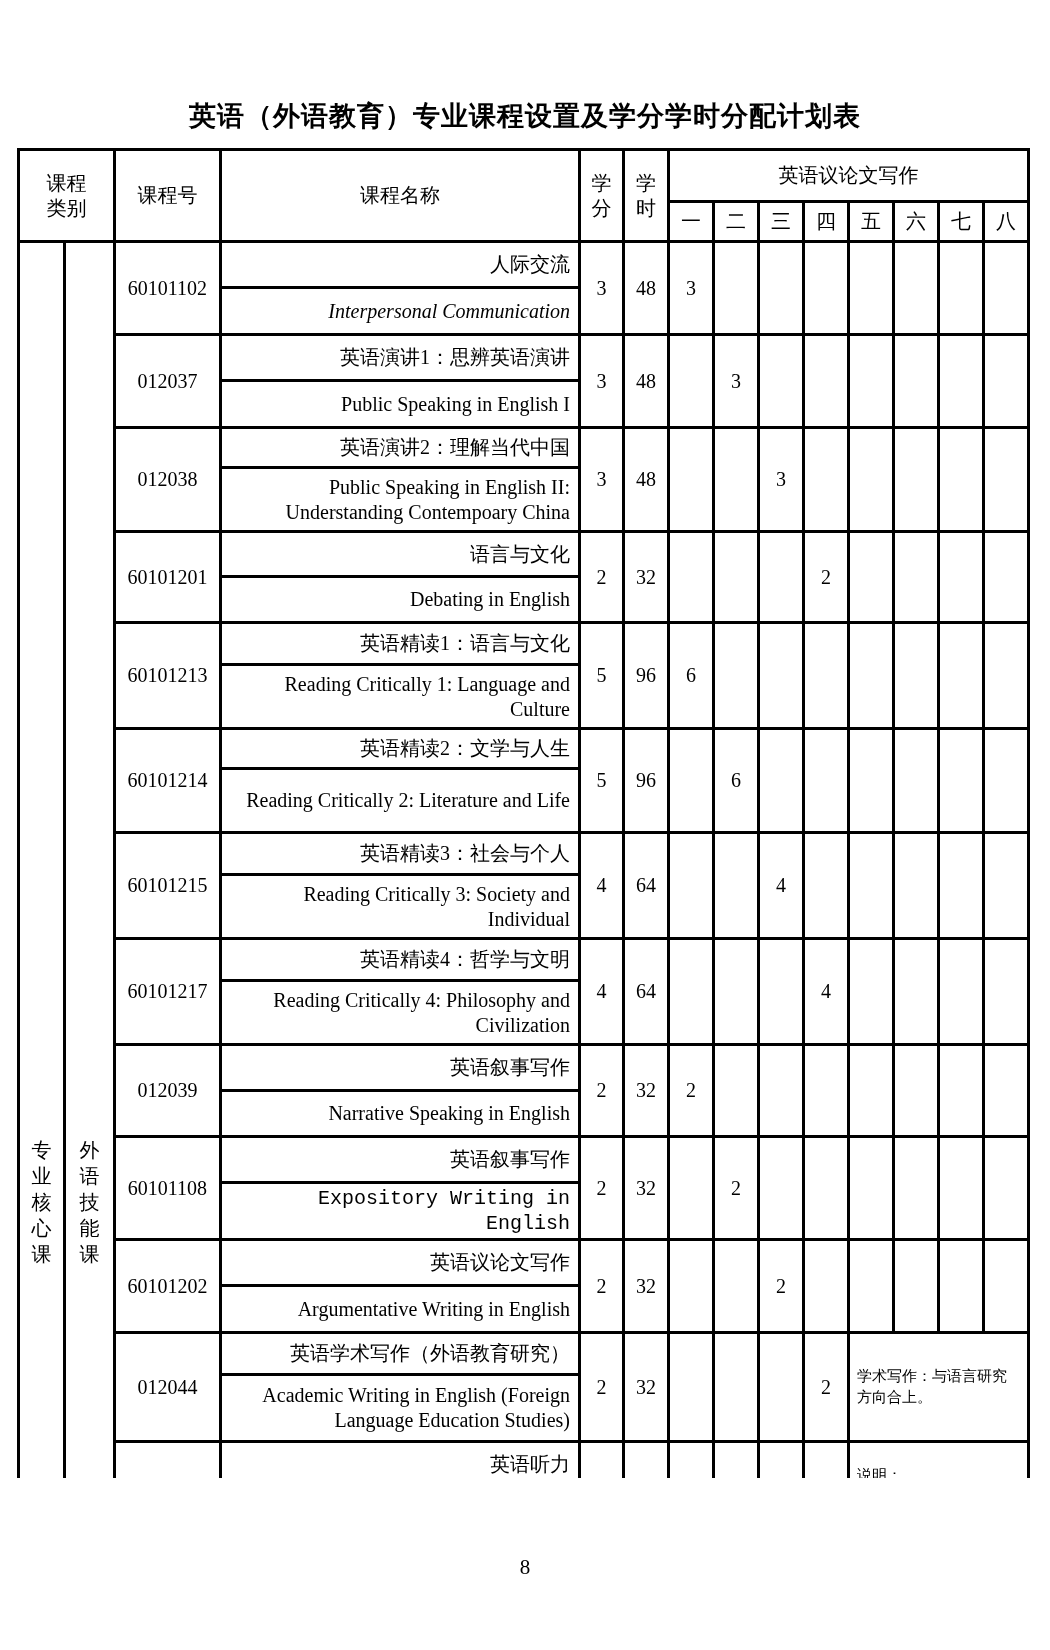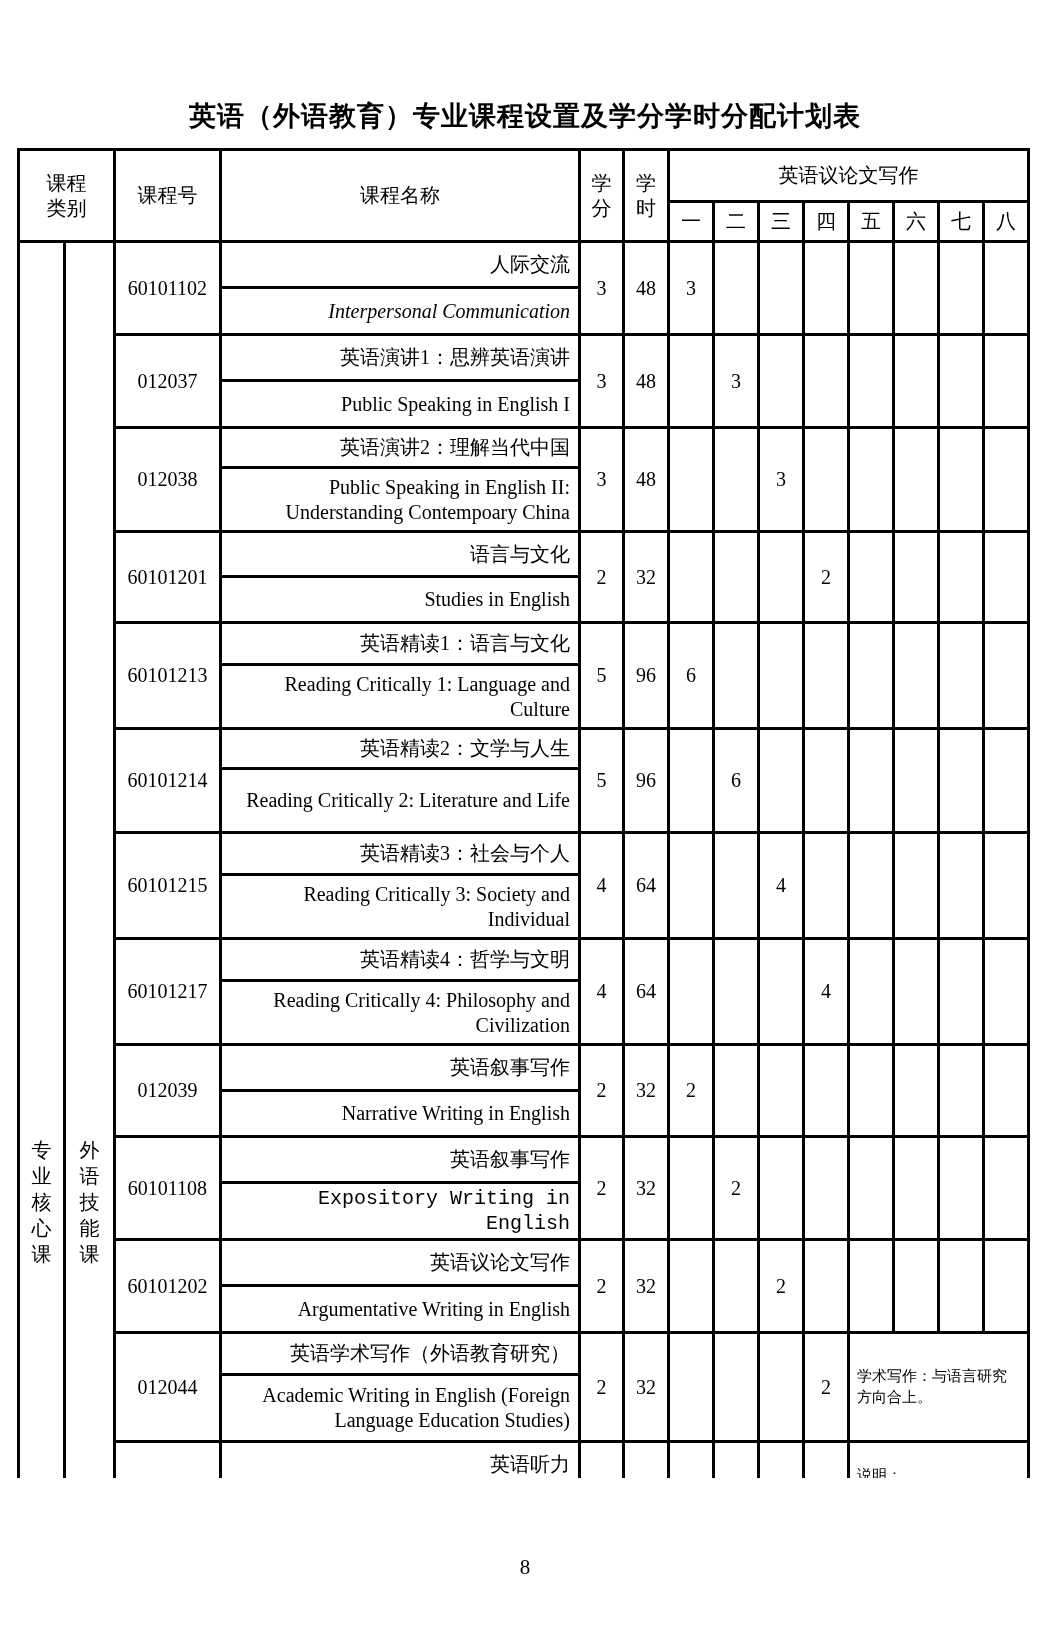--- a/index.html
+++ b/index.html
@@ -181,21 +181,21 @@
             <td class="sem-cell" rowspan="2"></td>
             <td class="sem-cell" rowspan="2"></td>
             <td class="sem-cell" rowspan="2"></td>
             <td class="sem-cell" rowspan="2">2</td>
             <td class="sem-cell" rowspan="2"></td>
             <td class="sem-cell" rowspan="2"></td>
             <td class="sem-cell" rowspan="2"></td>
             <td class="sem-cell" rowspan="2"></td>
           </tr>
           <tr style="height: 46px;">
-            <td class="name-cell">Studies in English</td>
+            <td class="name-cell">Debating in English</td>
           </tr>
           <tr style="height: 42px;">
             <td class="num-cell" rowspan="2">60101213</td>
             <td class="name-cell">英语精读1：语言与文化</td>
             <td class="val-cell" rowspan="2">5</td>
             <td class="val-cell" rowspan="2">96</td>
             <td class="sem-cell" rowspan="2">6</td>
             <td class="sem-cell" rowspan="2"></td>
             <td class="sem-cell" rowspan="2"></td>
             <td class="sem-cell" rowspan="2"></td>
@@ -266,21 +266,21 @@
             <td class="sem-cell" rowspan="2">2</td>
             <td class="sem-cell" rowspan="2"></td>
             <td class="sem-cell" rowspan="2"></td>
             <td class="sem-cell" rowspan="2"></td>
             <td class="sem-cell" rowspan="2"></td>
             <td class="sem-cell" rowspan="2"></td>
             <td class="sem-cell" rowspan="2"></td>
             <td class="sem-cell" rowspan="2"></td>
           </tr>
           <tr style="height: 46px;">
-            <td class="name-cell">Narrative Writing in English</td>
+            <td class="name-cell">Narrative Speaking in English</td>
           </tr>
           <tr style="height: 46px;">
             <td class="num-cell" rowspan="2">60101108</td>
             <td class="name-cell">英语叙事写作</td>
             <td class="val-cell" rowspan="2">2</td>
             <td class="val-cell" rowspan="2">32</td>
             <td class="sem-cell" rowspan="2"></td>
             <td class="sem-cell" rowspan="2">2</td>
             <td class="sem-cell" rowspan="2"></td>
             <td class="sem-cell" rowspan="2"></td>

